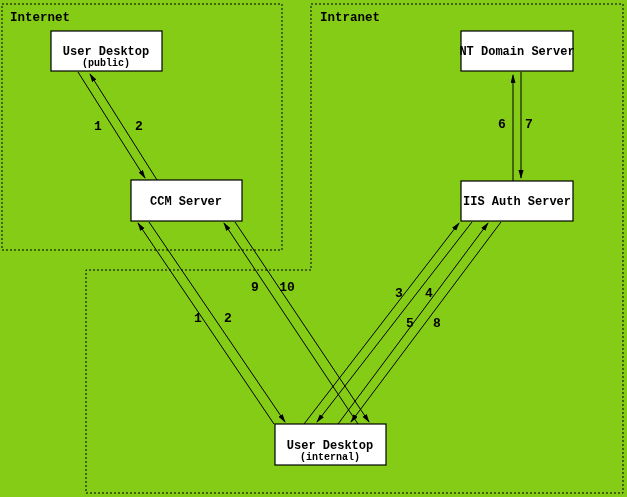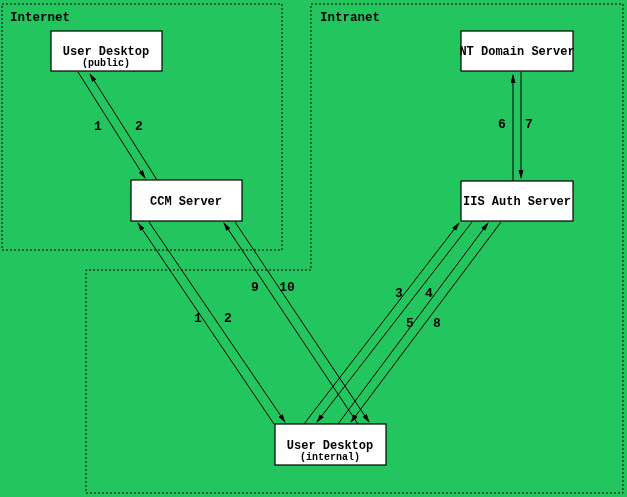--- a/index.html
+++ b/index.html
@@ -4,21 +4,21 @@
 <style>
   html, body {
     margin: 0;
     padding: 0;
     background: #ffffff;
   }
   .canvas {
     position: relative;
     width: 627px;
     height: 497px;
-    background: #22c55e;
+    background: #84cc16;
     overflow: hidden;
   }
   svg text {
     font-family: "Liberation Mono", "DejaVu Sans Mono", monospace;
     font-weight: bold;
     fill: #000000;
   }
   .zone-label  { font-size: 12.5px; }
   .node-title  { font-size: 12px;  text-anchor: middle; }
   .node-sub    { font-size: 10px;  text-anchor: middle; }

